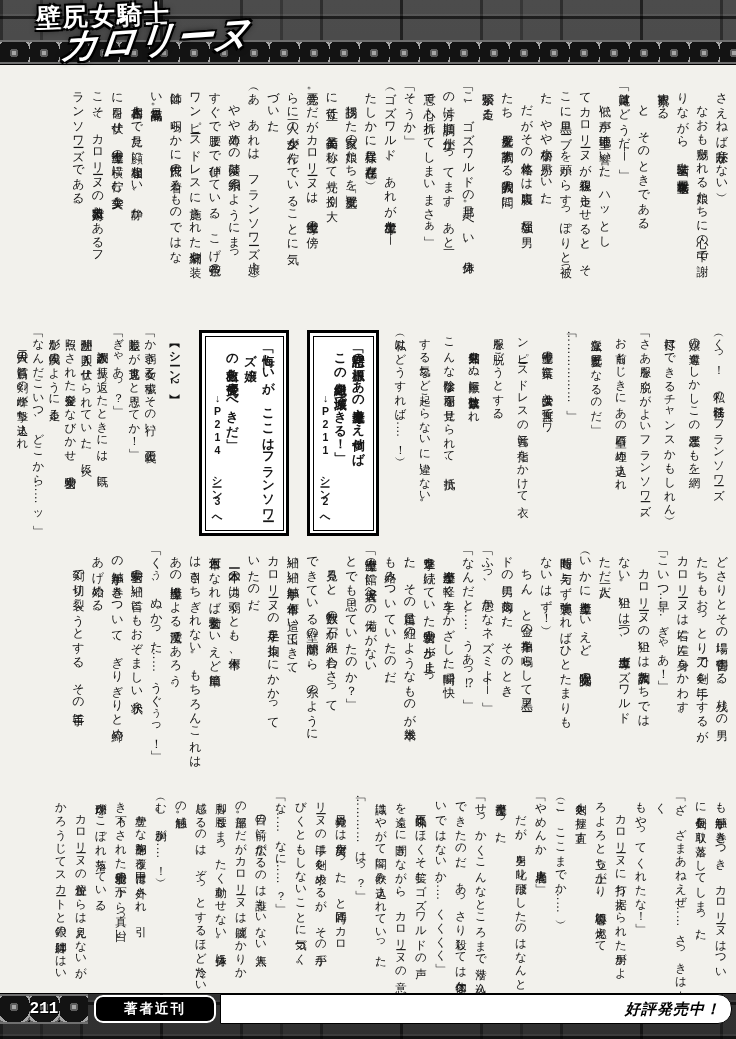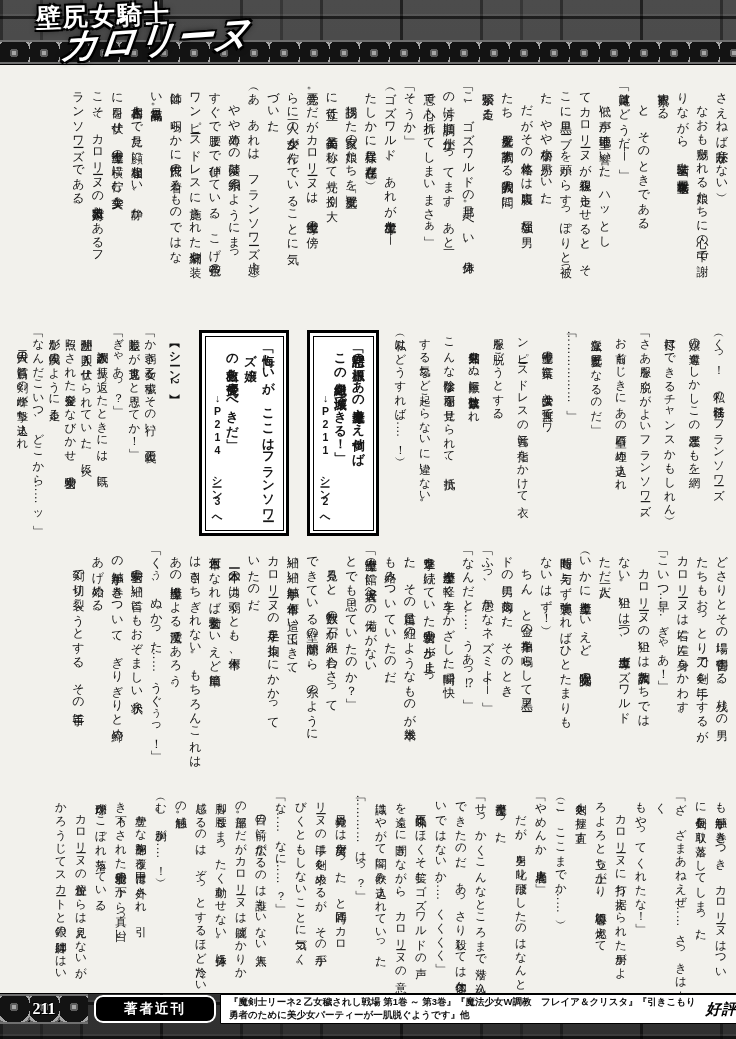--- a/index.html
+++ b/index.html
@@ -49,21 +49,21 @@
   .choice .g{font-family:"Liberation Sans",sans-serif;font-weight:bold;font-size:10.5px;
              line-height:13px;align-self:flex-end;text-orientation:upright;letter-spacing:1px;}
   .scene-head{font-weight:bold;font-size:16px;letter-spacing:3px;margin:10px 6px 0 4px;
               font-family:"Liberation Serif",serif;}
   
   .footer{position:absolute;left:0;right:0;top:992px;height:34px;z-index:3;
           display:flex;align-items:center;}
   .f-ornate{height:30px;}
   .f-left{width:88px;position:relative;flex:none;}
   .pageno{position:absolute;inset:0;display:flex;align-items:center;justify-content:center;
-          color:#fff;font-family:Liberation Serif, serif;font-weight:bold;font-size:16px;
+          color:#fff;font-family:Liberation Mono, monospace;font-weight:bold;font-size:16px;
           text-shadow:1px 1px 0 #000,-1px -1px 0 #000;}
   .author-label{flex:none;background:#000;color:#fff;border-radius:9px;padding:5px 30px;
           font-family:"Liberation Sans",sans-serif;font-weight:bold;font-size:13.5px;
           letter-spacing:2px;margin:0 4px 0 6px;box-shadow:0 0 0 2px #fff inset;}
   .pub-strip{flex:1;background:#fff;border-radius:0 14px 14px 0;height:30px;
           display:flex;align-items:center;gap:10px;padding:0 10px 0 8px;margin-right:4px;
           border:1px solid #000;box-sizing:border-box;}
   .pub-titles{font-family:"Liberation Sans",sans-serif;font-weight:bold;font-size:9.5px;
           line-height:1.35;color:#111;white-space:nowrap;overflow:hidden;}
   .promo{font-family:"Liberation Sans",sans-serif;font-weight:bold;font-style:italic;
@@ -226,21 +226,17 @@
 肉球がこぼれ落ちている。
 　カロリーヌの位置からは見えないが、
 かろうじてスカートと銀の脚絆ははい</div>
 
   <div class="footer">
     <div class="ornate f-ornate f-left">
       <div class="pageno">211</div>
     </div>
     <div class="author-label">著者近刊</div>
     <div class="pub-strip">
-      <div class="pub-titles">
-        <div>『魔剣士リーネ2 乙女穢されし戦場 第1巻 ～ 第3巻』『魔法少女W調教　フレイア＆クリスタ』『引きこもり</div>
-        <div>勇者のために美少女パーティーが一肌脱ぐようです』他</div>
-      </div>
       <div class="promo">好評発売中！</div>
     </div>
 
   </div>
 </div>
 
 </body></html>

